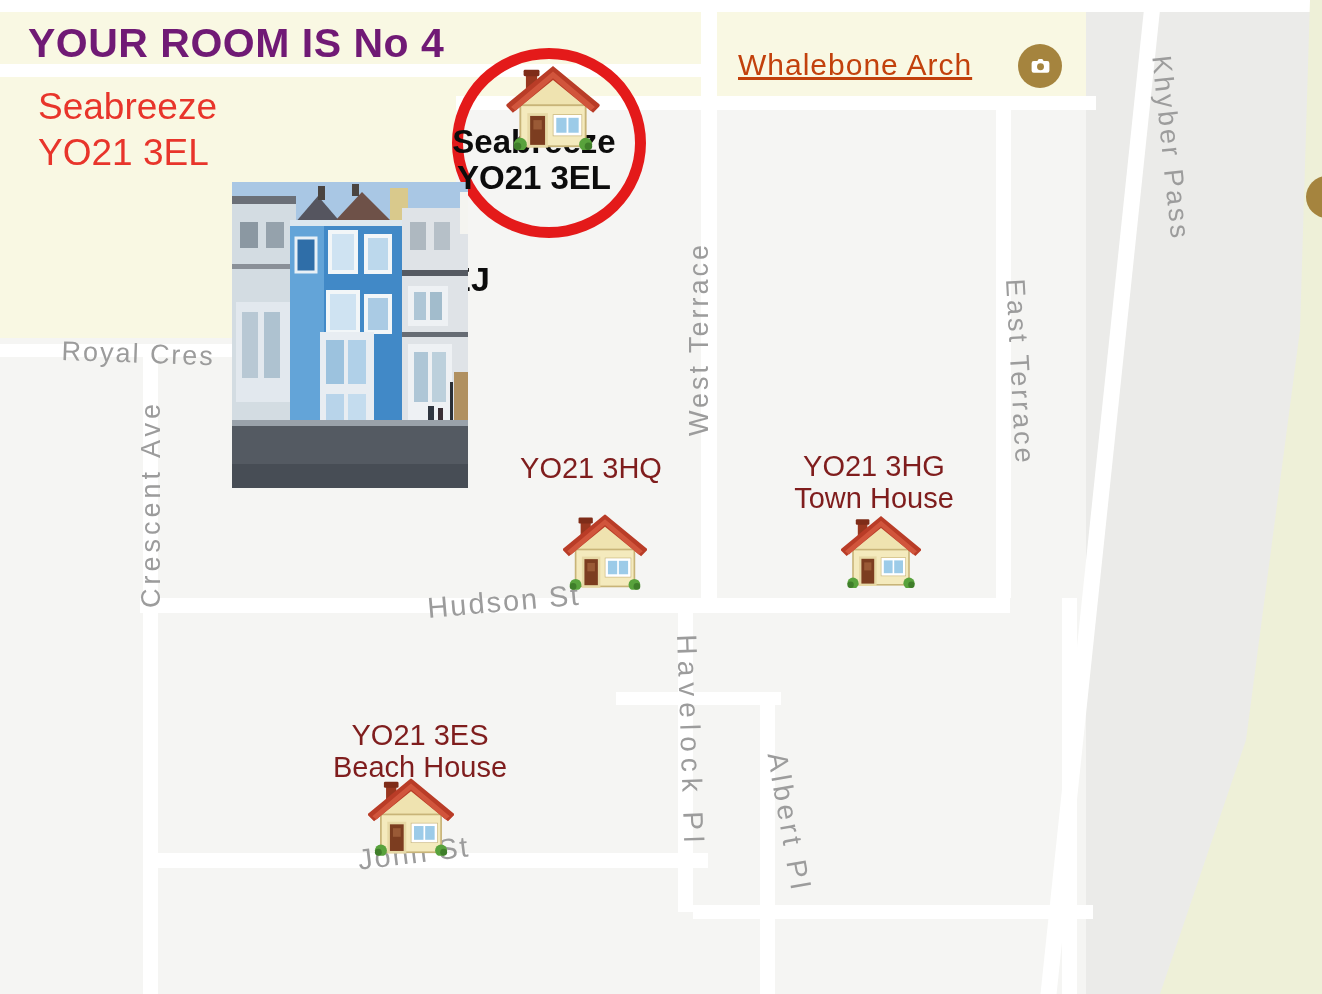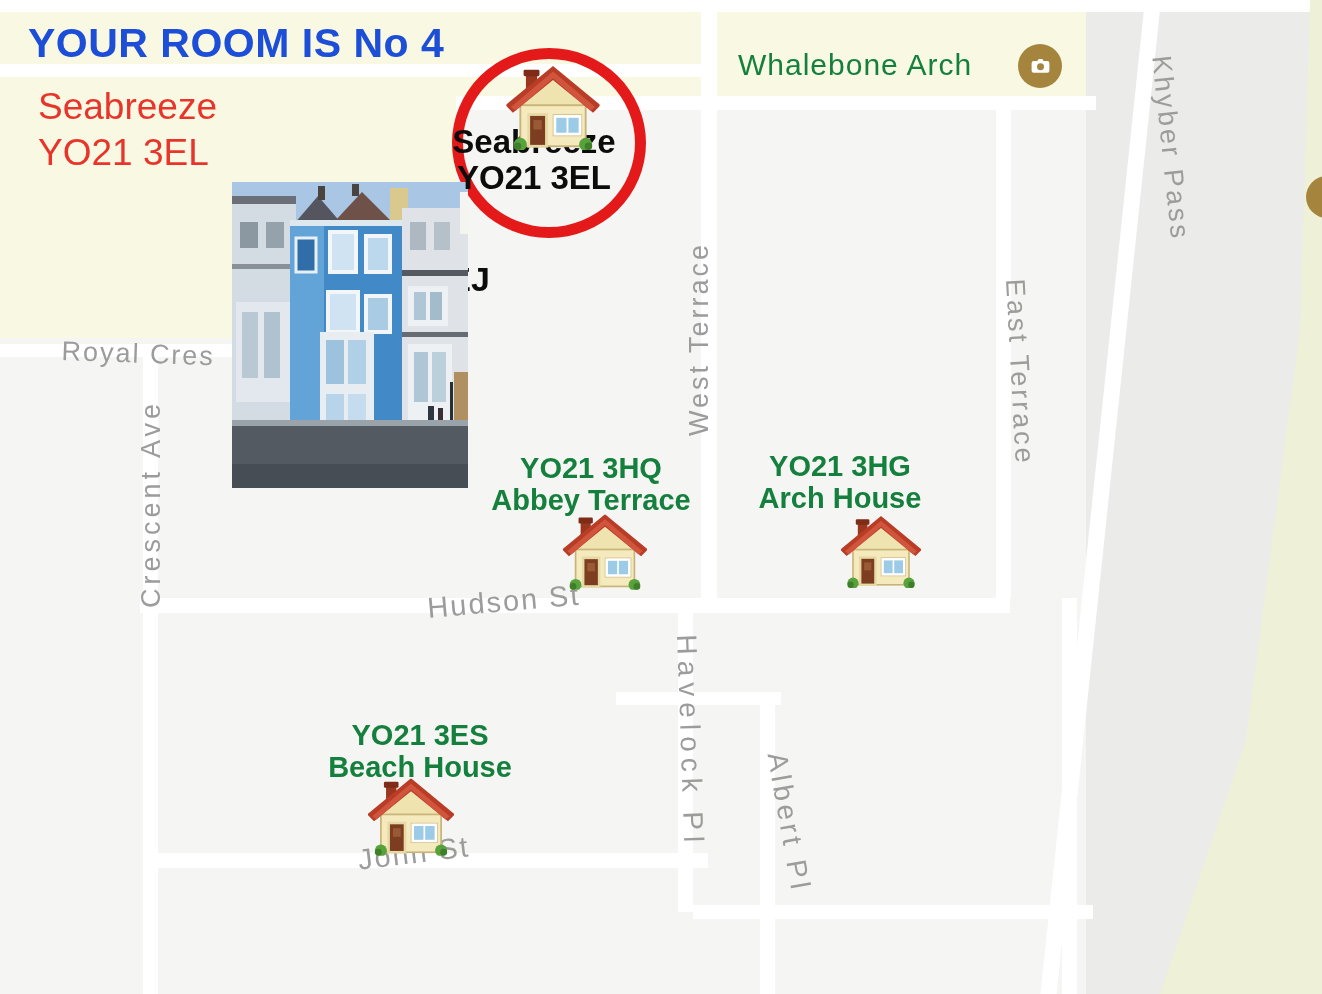--- a/index.html
+++ b/index.html
@@ -14,44 +14,44 @@
   .grayzone{background:#ebebe9;}
   
   .street{position:absolute;background:#ffffff;}
   
   .slabel{
     position:absolute; color:#9c9c9c; font-size:27px; white-space:nowrap;
     transform-origin:0 0; letter-spacing:2px;
   }
   
   .mlabel{
-    position:absolute; color:#15803d; font-weight:bold; font-size:29px;
+    position:absolute; color:#7f1d1d; font-weight:normal; font-size:29px;
     line-height:32px; text-align:center; white-space:nowrap;
   }
   
   .red-head{
-    position:absolute; left:28px; top:20px; color:#1d4ed8; font-weight:bold;
+    position:absolute; left:28px; top:20px; color:#701a75; font-weight:bold;
     font-size:41px; white-space:nowrap; letter-spacing:.5px;
   }
   .red-addr{
     position:absolute; left:38px; top:84px; color:#e8352b;
     font-size:37px; line-height:46px; white-space:nowrap;
   }
   .circle{
     position:absolute; left:452px; top:48px; width:172px; height:168px;
     border:11px solid #e41a1a; border-radius:50%; z-index:3;
   }
   .circle-label{
     position:absolute; left:434px; top:124px; width:200px; z-index:5;
     color:#0c0c0c; font-weight:bold; font-size:33px; line-height:36px; text-align:center;
   }
   .house{position:absolute; z-index:5;}
   .poi-label{
-    position:absolute; left:738px; top:48px; color:#15803d; font-size:30px;
-    white-space:nowrap; letter-spacing:1px; z-index:2;
+    position:absolute; left:738px; top:48px; color:#c2410c; font-size:30px;
+    white-space:nowrap; letter-spacing:1px; z-index:2;text-decoration:underline;
   }
   .badge{
     position:absolute; width:44px; height:44px; border-radius:50%;
     background:#a5843e; display:flex; align-items:center; justify-content:center; z-index:2;
   }
   .hidden-label{
     position:absolute; left:333px; top:260px; color:#0c0c0c; font-weight:bold;
     font-size:34px; white-space:nowrap; z-index:3;
   }
   .photo{position:absolute; left:232px; top:182px; width:236px; height:306px; z-index:4;} .z5{z-index:5;}
@@ -133,29 +133,28 @@
       <circle cx="88" cy="86" r="4" fill="#3f7e2a"></circle>
     </symbol>
   </svg>
 
   <svg class="house" style="left:500px;top:66px;" width="106" height="84" viewBox="0 0 100 90">
     <use href="#house-sym"></use>
   </svg>
 
   <div class="mlabel" style="left:456px;top:452px;width:270px;">
     <div>YO21 3HQ</div>
-    <div>Abbey Terrace</div>
   </div>
   <svg class="house" style="left:563px;top:514px;" width="84" height="76" viewBox="0 0 100 90">
       <use href="#house-sym"></use>
     </svg>
 
-  <div class="mlabel" style="left:705px;top:450px;width:270px;">
+  <div class="mlabel" style="left:739px;top:450px;width:270px;">
     <div>YO21 3HG</div>
-    <div>Arch House</div>
+    <div>Town House</div>
   </div>
   <svg class="house" style="left:841px;top:516px;" width="80" height="72" viewBox="0 0 100 90">
       <use href="#house-sym"></use>
     </svg>
 
   <div class="mlabel" style="left:285px;top:719px;width:270px;">
     <div>YO21 3ES</div>
     <div>Beach House</div>
   </div>
   <svg class="house" style="left:368px;top:778px;" width="86" height="78" viewBox="0 0 100 90">

